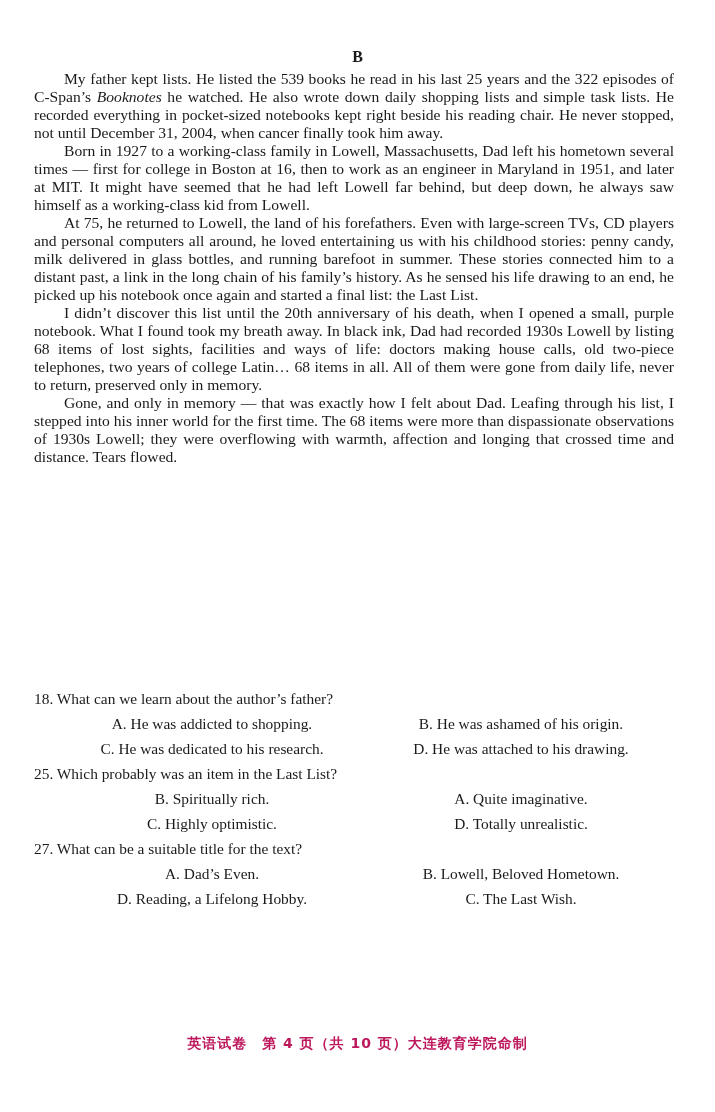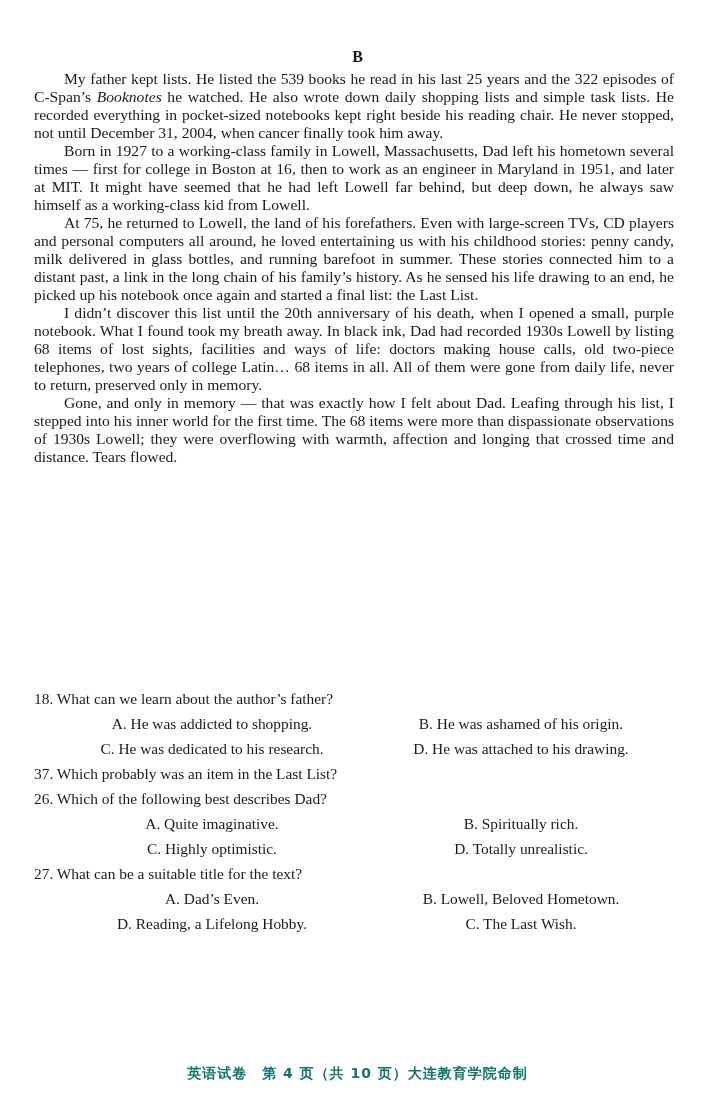--- a/index.html
+++ b/index.html
@@ -20,23 +20,22 @@
     .questions {
       position: absolute; left: 34px; top: 686px; width: 640px;
       font-size: 15.4px; line-height: 25px;
     }
     .q { margin: 0; }
     .q-stem { display: block; }
     .opts { display: grid; grid-template-columns: 308px 310px; padding-left: 24px; text-align: center; }
     .opt { display: block; }
     .footer {
       position: absolute; top: 1035px; left: 0; width: 715px; text-align: center;
-      font-family: "DejaVu Sans", sans-serif; font-size: 14px; font-weight: bold; color: #0f766e;
+      font-family: "DejaVu Sans", sans-serif; font-size: 14px; font-weight: bold; color: #be185d;
       letter-spacing: 1px;
-      margin-top: 30px;
     }
     i { font-style: italic; }
   </style>
 </head>
 <body>
 
 <div class="page">
   <div class="section-letter">B</div>
 
   <div class="passage">
@@ -51,27 +50,26 @@
     <div class="q">
       <span class="q-stem">18. What can we learn about the author’s father?</span>
       <div class="opts">
         <span class="opt">A. He was addicted to shopping.</span>
         <span class="opt">B. He was ashamed of his origin.</span>
         <span class="opt">C. He was dedicated to his research.</span>
         <span class="opt">D. He was attached to his drawing.</span>
       </div>
     </div>
     <div class="q">
-      <span class="q-stem">37. Which probably was an item in the Last List?</span>
+      <span class="q-stem">25. Which probably was an item in the Last List?</span>
     </div>
     <div class="q">
-      <span class="q-stem">26. Which of the following best describes Dad?</span>
       <div class="opts">
+        <span class="opt">B. Spiritually rich.</span>
         <span class="opt">A. Quite imaginative.</span>
-        <span class="opt">B. Spiritually rich.</span>
         <span class="opt">C. Highly optimistic.</span>
         <span class="opt">D. Totally unrealistic.</span>
       </div>
     </div>
     <div class="q">
       <span class="q-stem">27. What can be a suitable title for the text?</span>
       <div class="opts">
         <span class="opt">A. Dad’s Even.</span>
         <span class="opt">B. Lowell, Beloved Hometown.</span>
         <span class="opt">D. Reading, a Lifelong Hobby.</span>

